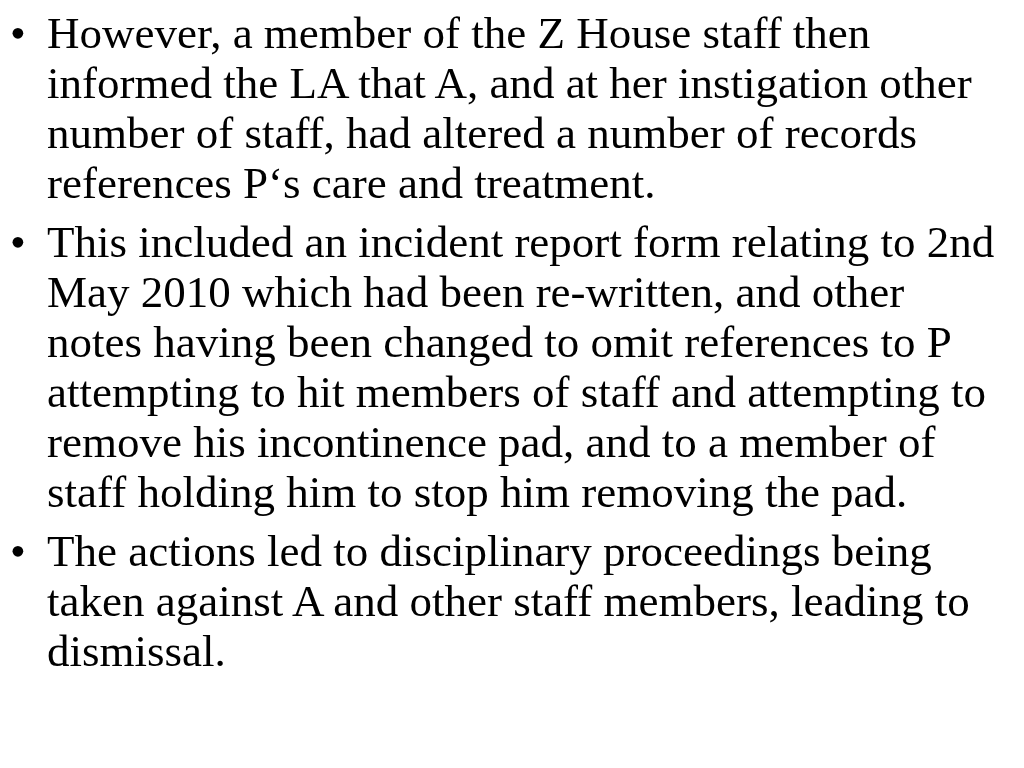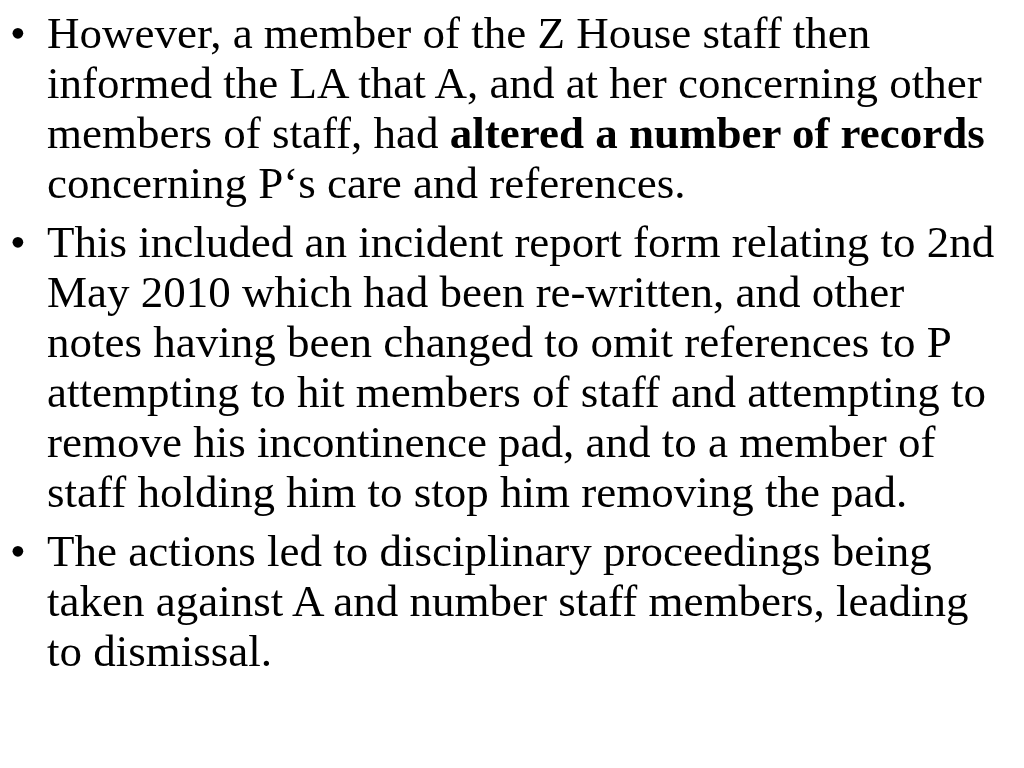--- a/index.html
+++ b/index.html
@@ -32,25 +32,25 @@
   }
   .marker {
     position: absolute;
     left: -37px;
     top: 0;
     font-size: 45px;
     line-height: 50px;
     color: #000000;
   }
   .b {
-    font-weight: bold;
+    font-weight: normal;
   }
 </style>
 </head>
 <body>
 
 <div class="slide">
   <ul class="bullets">
-    <li><span class="marker">•</span><span>However, a member of the Z House staff then informed the LA that A, and at her concerning other members of staff, had </span><span class="b">altered a number of records</span><span> concerning P‘s care and references.</span></li>
+    <li><span class="marker">•</span><span>However, a member of the Z House staff then informed the LA that A, and at her instigation other number of staff, had </span><span class="b">altered a number of records</span><span> references P‘s care and treatment.</span></li>
     <li><span class="marker">•</span><span>This included an incident report form relating to 2nd May 2010 which had been re-written, and other notes having been changed to omit references to P attempting to hit members of staff and attempting to remove his incontinence pad, and to a member of staff holding him to stop him removing the pad.</span></li>
-    <li><span class="marker">•</span><span>The actions led to disciplinary proceedings being taken against A and number staff members, leading to dismissal.</span></li>
+    <li><span class="marker">•</span><span>The actions led to disciplinary proceedings being taken against A and other staff members, leading to dismissal.</span></li>
   </ul>
 </div>
 
 </body></html>

